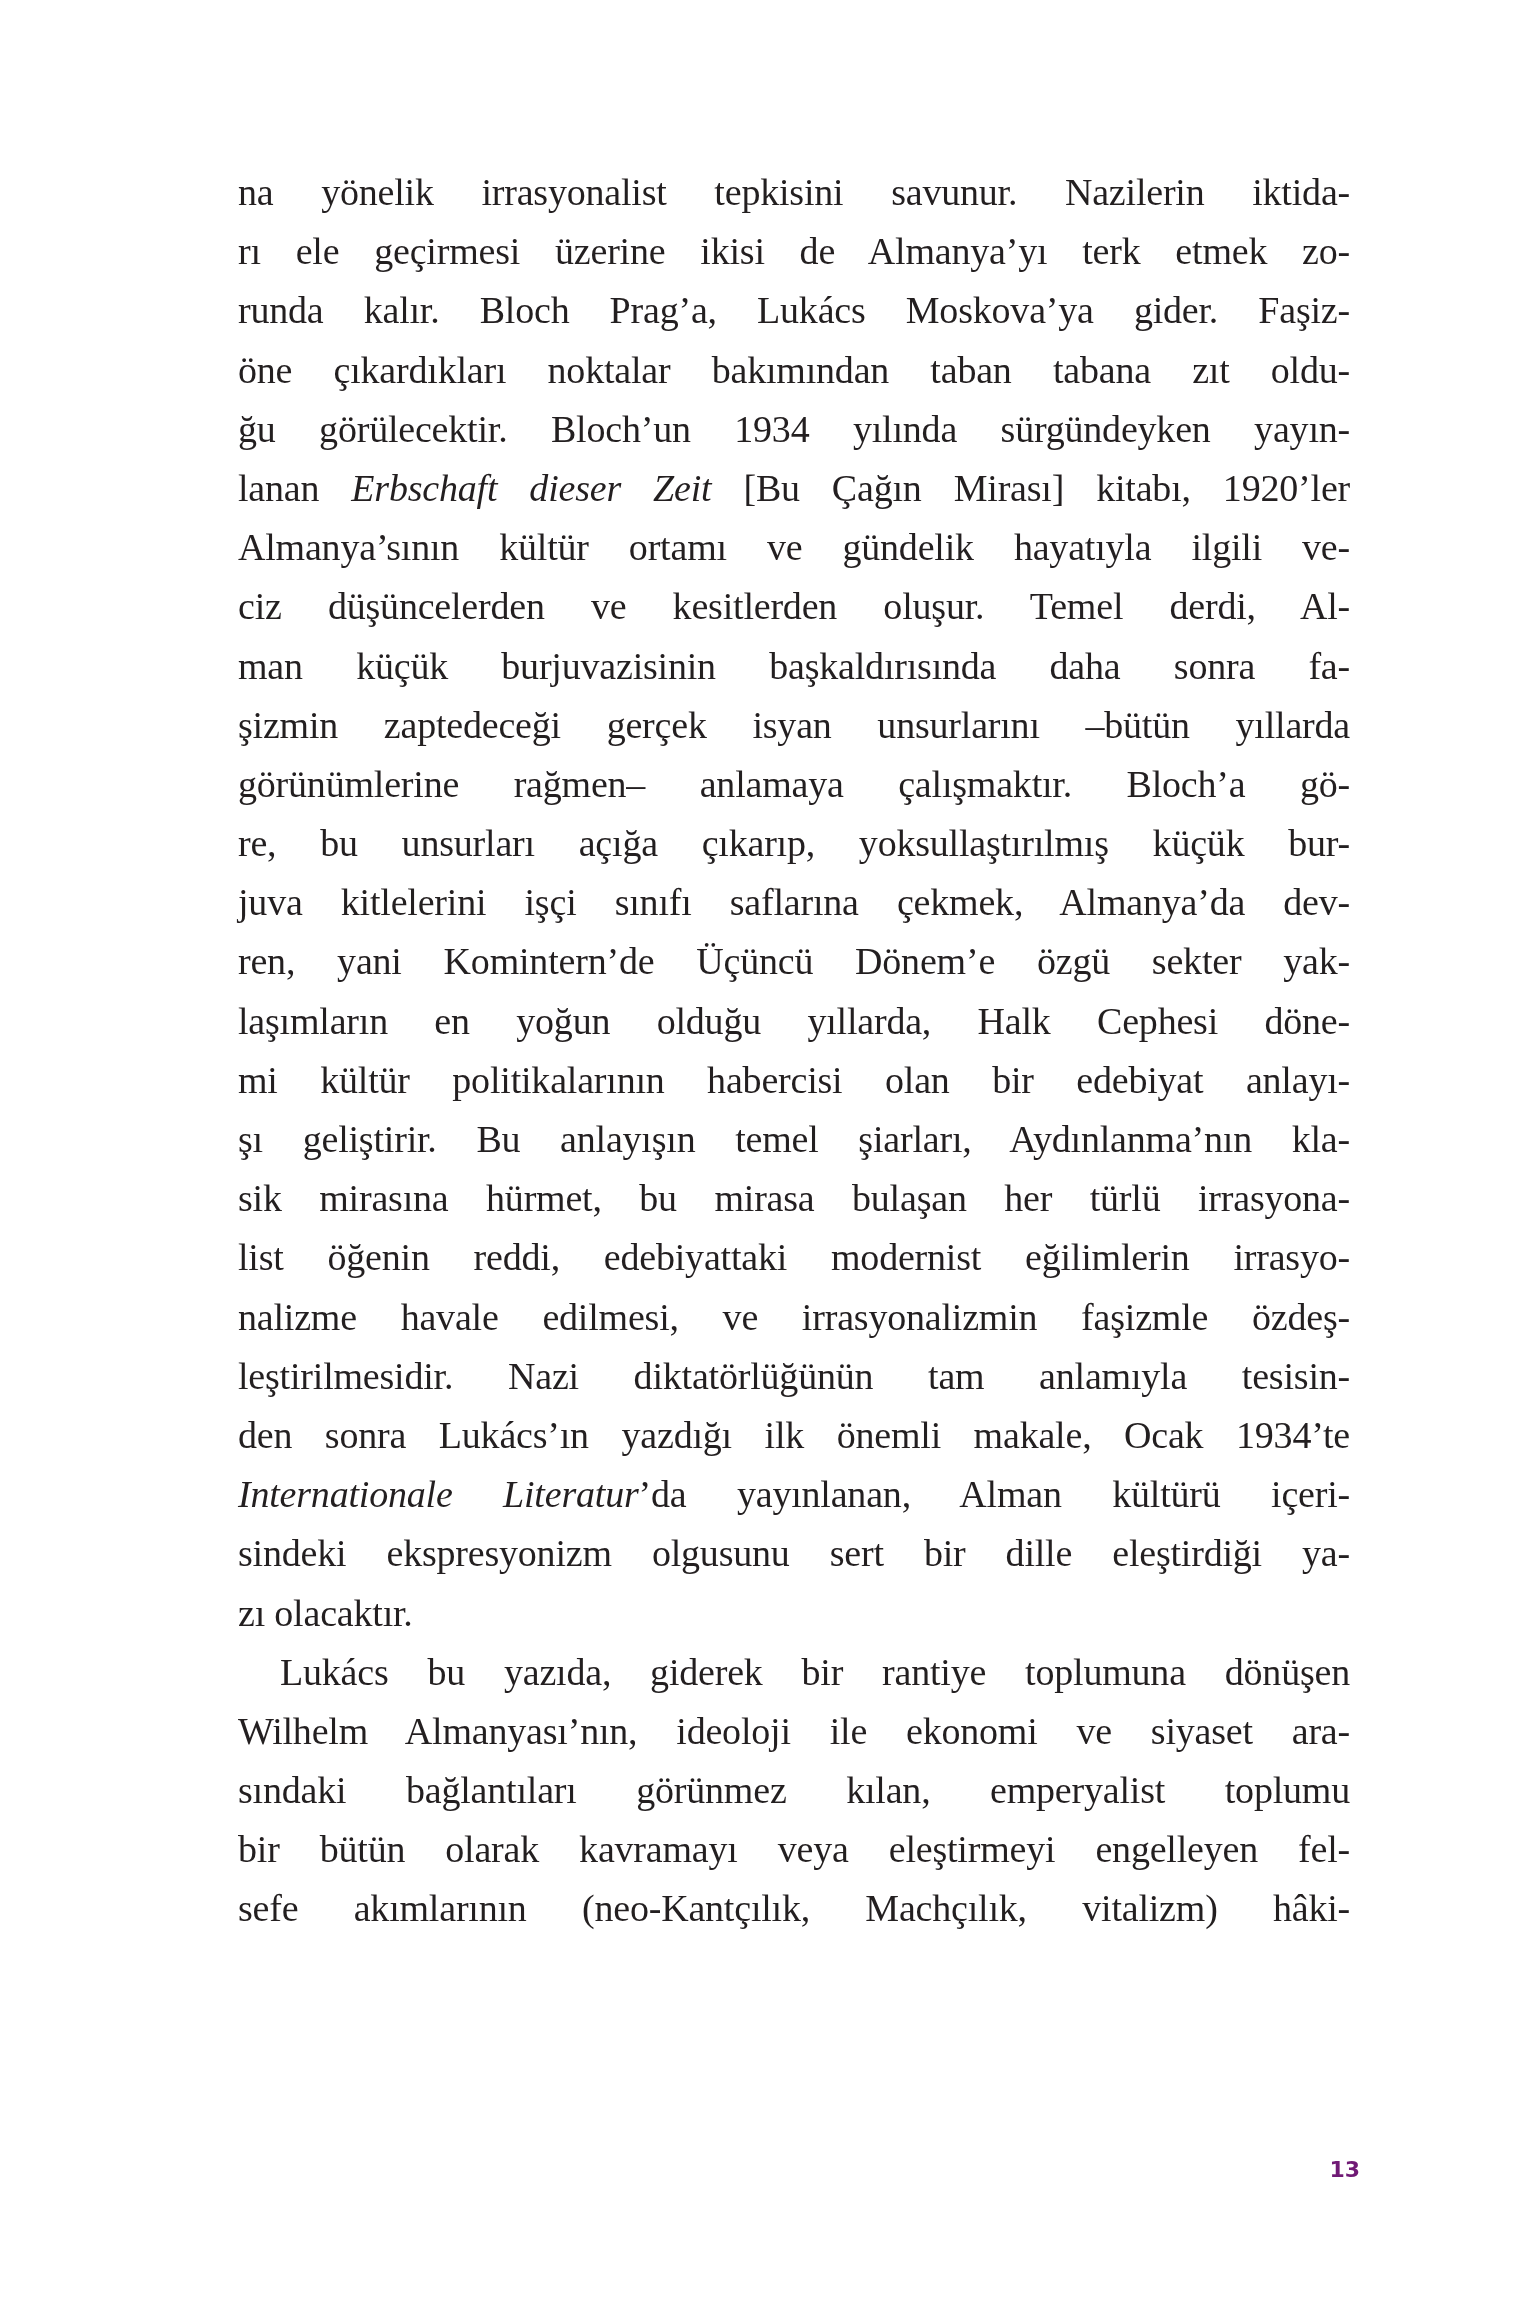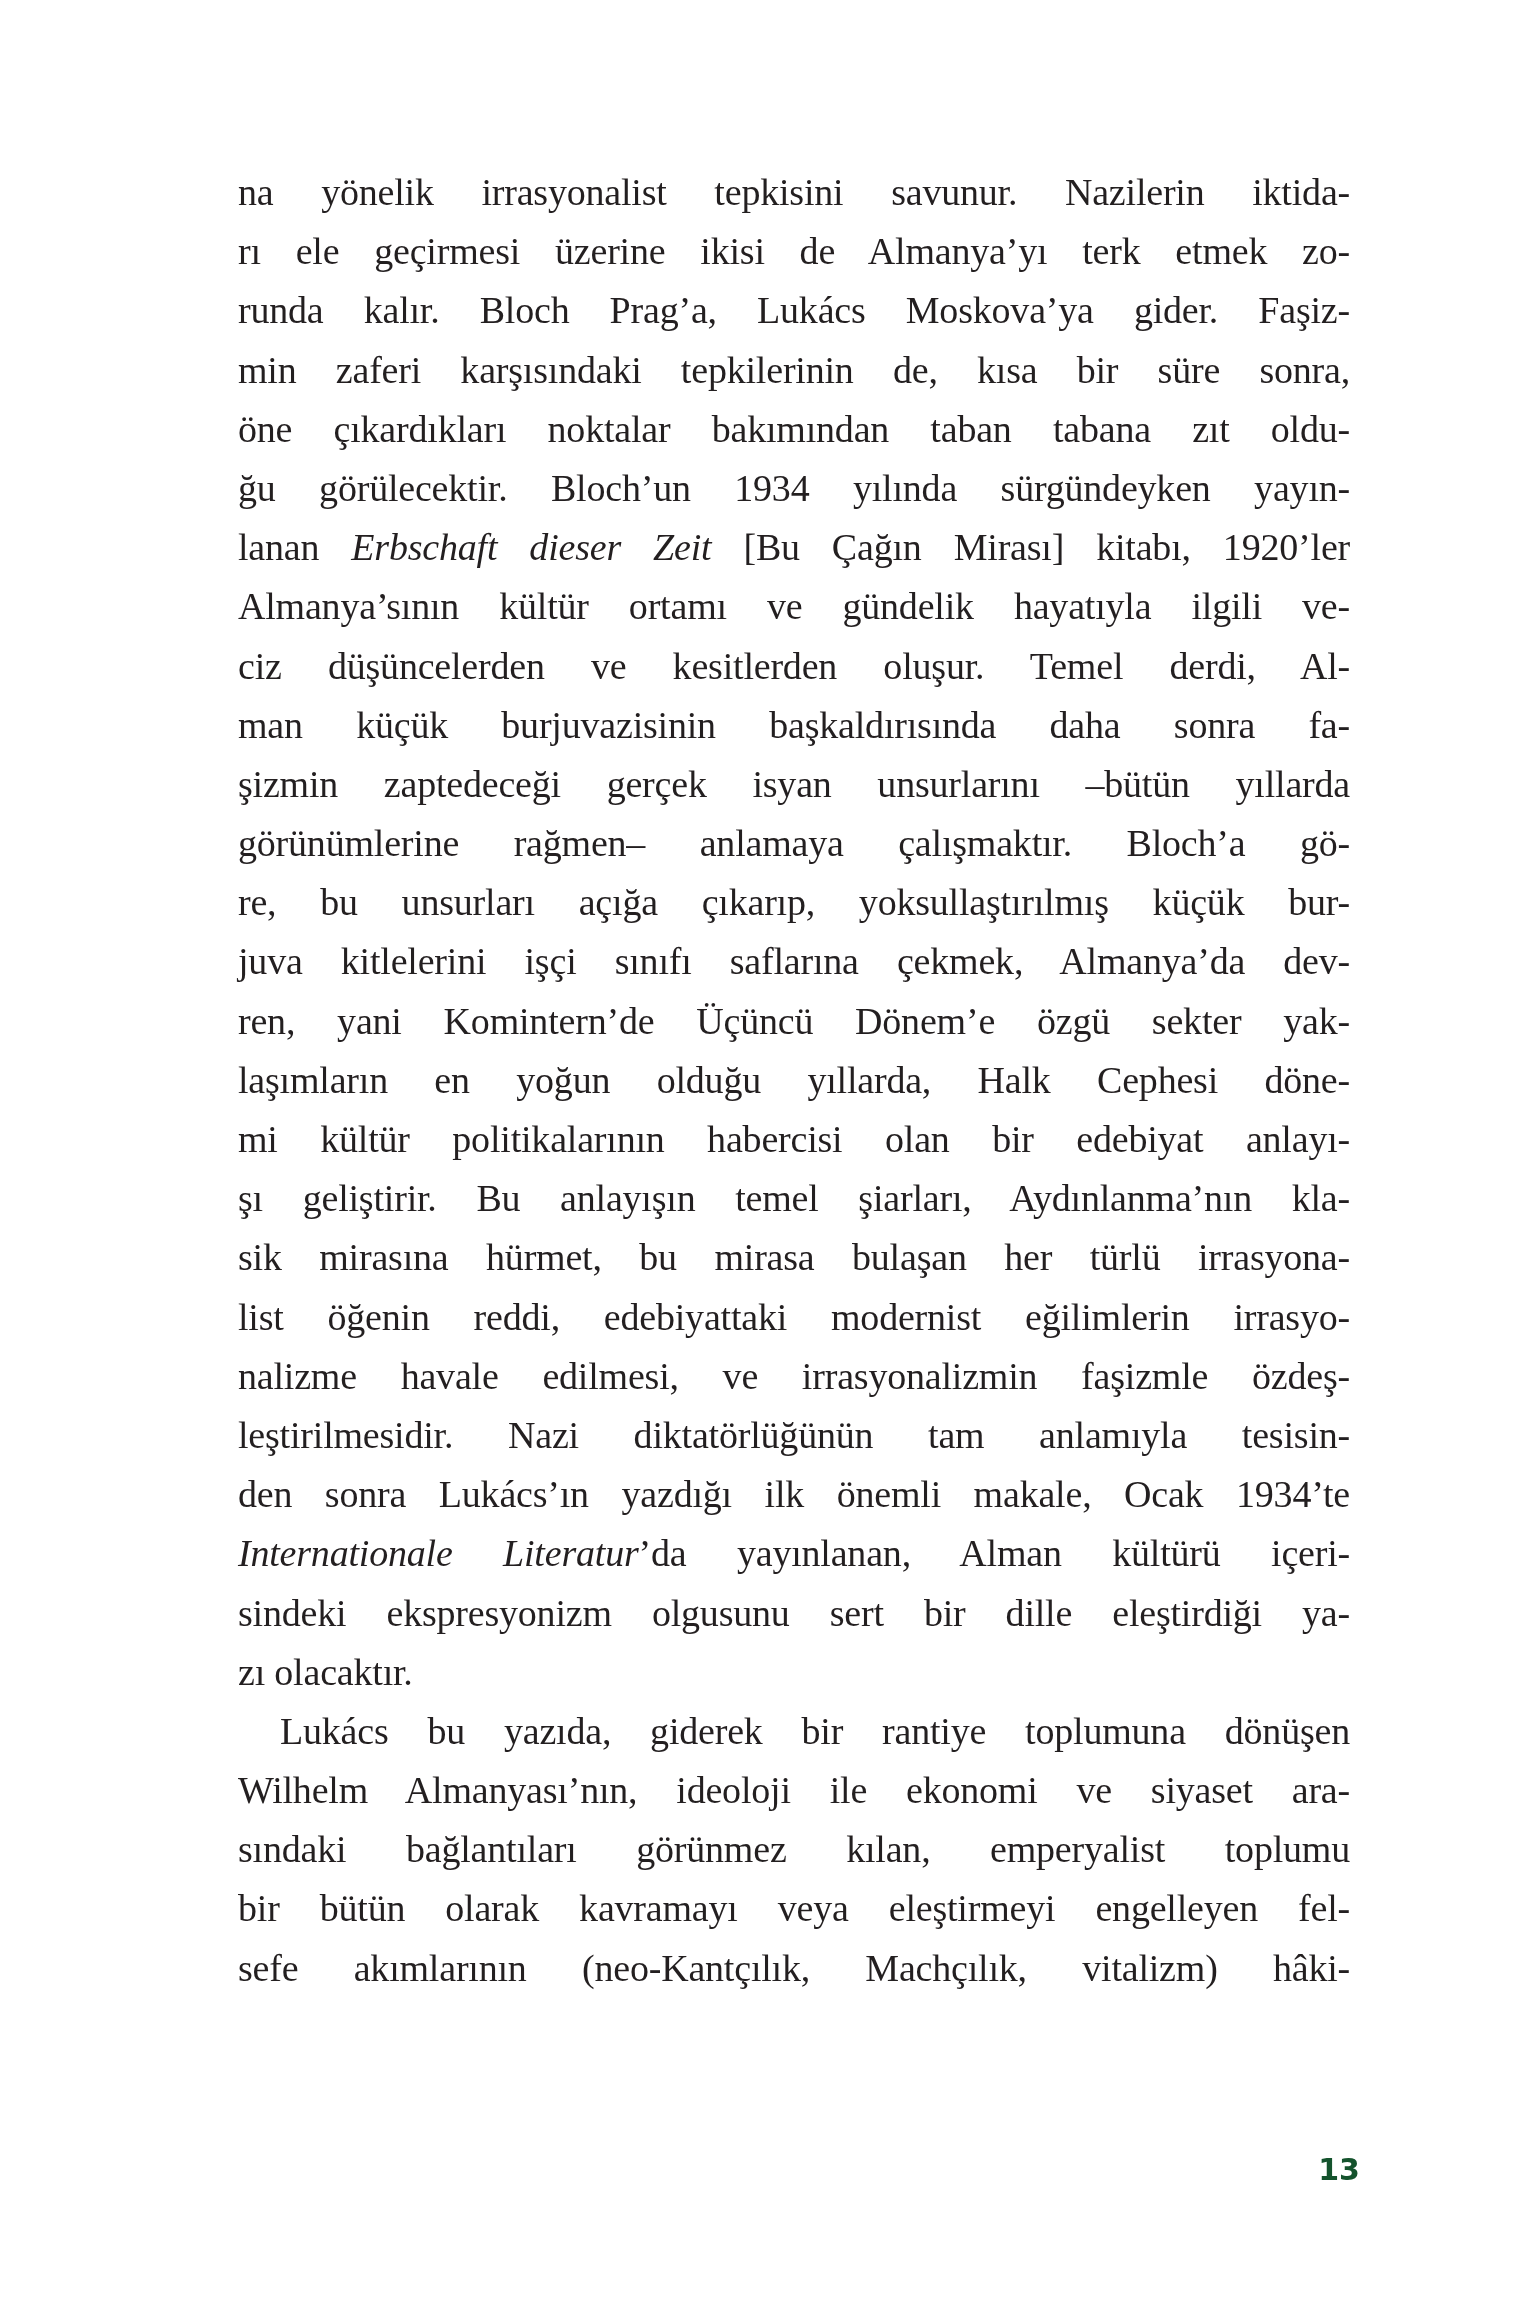--- a/index.html
+++ b/index.html
@@ -49,35 +49,34 @@
       font-style: italic;
     }
     .page-number {
       position: absolute;
       left: 1318px;
       top: 2148px;
       width: 42px;
       text-align: right;
       font-family: "DejaVu Sans", "Liberation Sans", sans-serif;
       font-weight: bold;
-      font-size: 30px;
+      font-size: 22px;
       line-height: 44px;
-      color: #14532d;
+      color: #701a75;
     }
   </style>
 </head>
 <body>
 
 <div class="page">
   <div class="text-block" id="text-block">
       <div class="paragraph">
         <span class="line" style="white-space: nowrap;"><span style="white-space: pre; display: inline; word-spacing: 0px;"><span class="seg-inline">na yönelik irrasyonalist tepkisini savunur. Nazilerin iktida-</span></span></span>
         <span class="line" style="white-space: nowrap;"><span style="white-space: pre; display: inline; word-spacing: 0px;"><span class="seg-inline">rı ele geçirmesi üzerine ikisi de Almanya’yı terk etmek zo-</span></span></span>
         <span class="line" style="white-space: nowrap;"><span style="white-space: pre; display: inline; word-spacing: 0px;"><span class="seg-inline">runda kalır. Bloch Prag’a, Lukács Moskova’ya gider. Faşiz-</span></span></span>
-        <span class="line" style="white-space: nowrap;"><span style="white-space: pre; display: inline; word-spacing: 0px;"><span class="seg-inline">min zaferi karşısındaki tepkilerinin de, kısa bir süre sonra,</span></span></span>
         <span class="line" style="white-space: nowrap;"><span style="white-space: pre; display: inline; word-spacing: 0px;"><span class="seg-inline">öne çıkardıkları noktalar bakımından taban tabana zıt oldu-</span></span></span>
         <span class="line" style="white-space: nowrap;"><span style="white-space: pre; display: inline; word-spacing: 0px;"><span class="seg-inline">ğu görülecektir. Bloch’un 1934 yılında sürgündeyken yayın-</span></span></span>
         <span class="line" style="white-space: nowrap;"><span style="white-space: pre; display: inline; word-spacing: 0px;"><span class="seg-inline">lanan </span><span class="seg-inline it">Erbschaft dieser Zeit</span><span class="seg-inline"> [Bu Çağın Mirası] kitabı, 1920’ler</span></span></span>
         <span class="line" style="white-space: nowrap;"><span style="white-space: pre; display: inline; word-spacing: 0px;"><span class="seg-inline">Almanya’sının kültür ortamı ve gündelik hayatıyla ilgili ve-</span></span></span>
         <span class="line" style="white-space: nowrap;"><span style="white-space: pre; display: inline; word-spacing: 0px;"><span class="seg-inline">ciz düşüncelerden ve kesitlerden oluşur. Temel derdi, Al-</span></span></span>
         <span class="line" style="white-space: nowrap;"><span style="white-space: pre; display: inline; word-spacing: 0px;"><span class="seg-inline">man küçük burjuvazisinin başkaldırısında daha sonra fa-</span></span></span>
         <span class="line" style="white-space: nowrap;"><span style="white-space: pre; display: inline; word-spacing: 0px;"><span class="seg-inline">şizmin zaptedeceği gerçek isyan unsurlarını –bütün yıllarda</span></span></span>
         <span class="line" style="white-space: nowrap;"><span style="white-space: pre; display: inline; word-spacing: 0px;"><span class="seg-inline">görünümlerine rağmen– anlamaya çalışmaktır. Bloch’a gö-</span></span></span>
         <span class="line" style="white-space: nowrap;"><span style="white-space: pre; display: inline; word-spacing: 0px;"><span class="seg-inline">re, bu unsurları açığa çıkarıp, yoksullaştırılmış küçük bur-</span></span></span>
         <span class="line" style="white-space: nowrap;"><span style="white-space: pre; display: inline; word-spacing: 0px;"><span class="seg-inline">juva kitlelerini işçi sınıfı saflarına çekmek, Almanya’da dev-</span></span></span>

